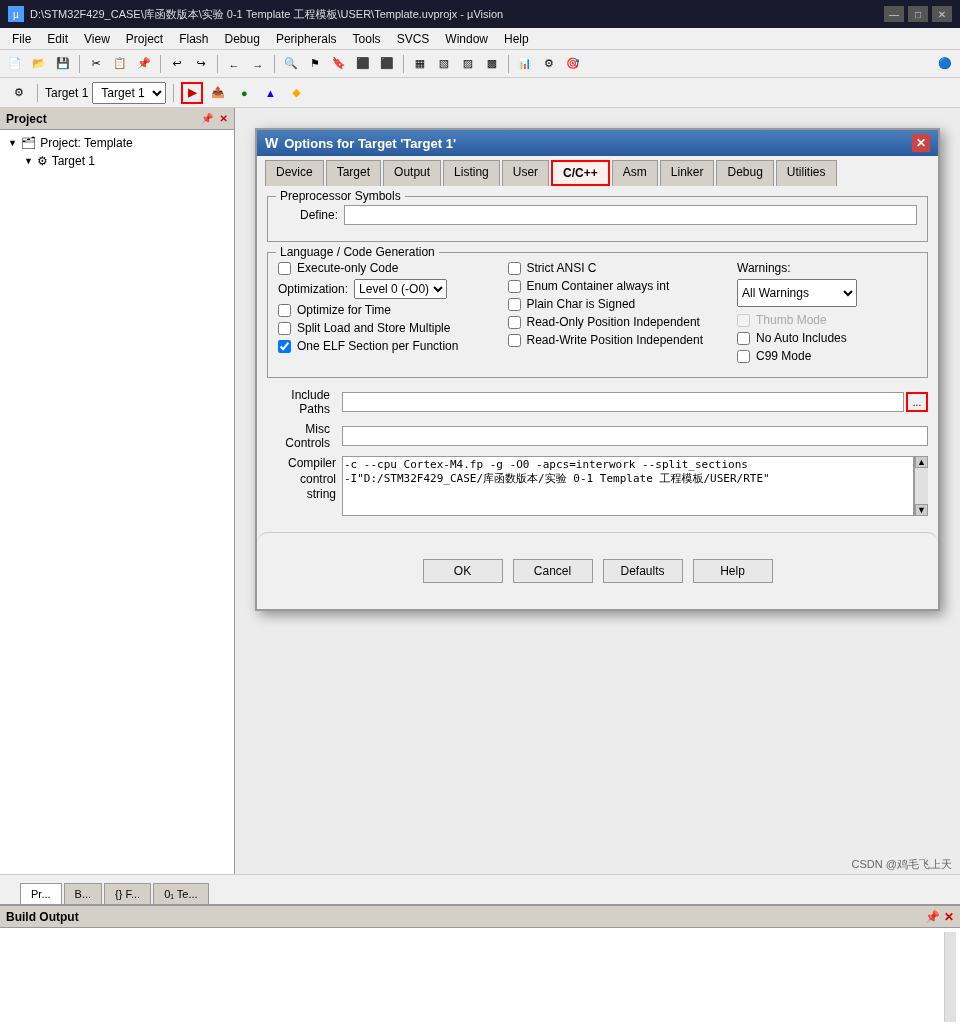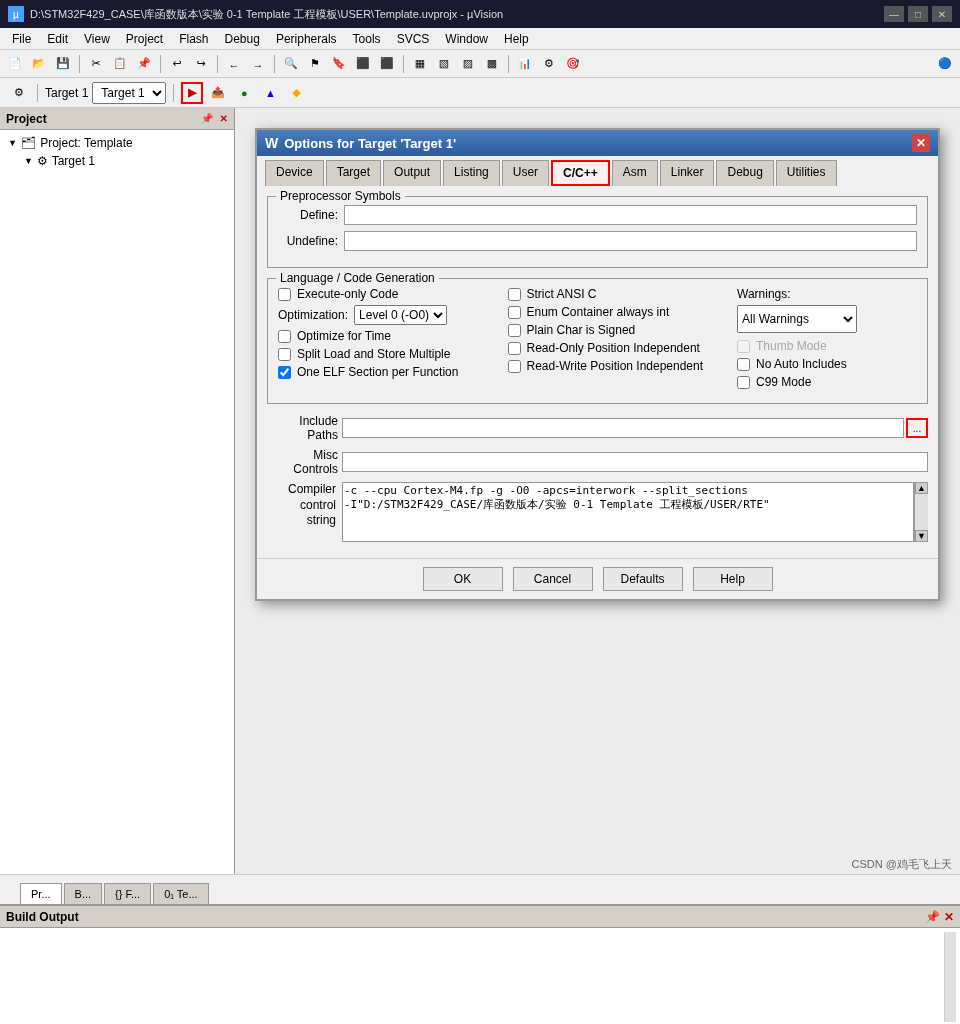--- a/index.html
+++ b/index.html
@@ -84,30 +84,30 @@
     .opt-label { font-size: 12px; }
     .opt-select { height: 20px; font-size: 12px; }
 
     
     .warnings-label { font-size: 12px; margin-bottom: 4px; }
     .warnings-select-row { display: flex; align-items: center; gap: 4px; }
     .warnings-select { height: 28px; font-size: 12px; width: 120px; }
 
     
     .include-row { display: flex; align-items: center; margin-bottom: 6px; }
-    .include-label { width: 75px; text-align: right; font-size: 12px; padding-right: 4px; }
+    .include-label { width: 75px; text-align: right; font-size: 12px; padding-right: 12px; }
     .include-input { flex: 1; height: 20px; border: 1px solid #999; background: white; padding: 0 4px; font-size: 12px; }
     .browse-btn { width: 22px; height: 20px; border: 2px solid red; background: #f0f0f0; display: flex; align-items: center; justify-content: center; cursor: pointer; font-size: 10px; margin-left: 2px; }
 
     
     .compiler-label { width: 75px; text-align: right; font-size: 12px; padding-right: 6px; line-height: 1.3; }
     .compiler-textarea { flex: 1; height: 60px; border: 1px solid #999; background: white; padding: 1px; font-size: 11px; resize: none; font-family: monospace; }
 
     
-    .dialog-buttons { display: flex; justify-content: center; gap: 10px; padding: 8px; background: #f0f0f0; border-top: 1px solid #ccc; }
+    .dialog-buttons { display: flex; justify-content: center; gap: 10px; padding: 26px; background: #f0f0f0; border-top: 1px solid #ccc; border-radius: 11px; }
     .dialog-btn { width: 80px; height: 24px; background: #e8e8e8; border: 1px solid #999; font-size: 12px; cursor: pointer; display: flex; align-items: center; justify-content: center; }
 
     
     .bottom-tabs { height: 30px; background: #f0f0f0; border-top: 1px solid #ccc; display: flex; align-items: flex-end; padding: 0 20px; }
     .bottom-tab { padding: 4px 10px; background: #d4d0c8; border: 1px solid #999; border-bottom: none; cursor: pointer; font-size: 11px; margin-right: 2px; }
     .bottom-tab.active { background: white; }
 
     
     .build-output { background: white; border-top: 2px solid #999; height: 128px; }
     .build-header { background: #d4d0c8; height: 22px; display: flex; align-items: center; padding: 0 6px; font-size: 12px; font-weight: bold; border-bottom: 1px solid #999; }
@@ -243,24 +243,20 @@
         </div>
 
         <div class="dialog-content">
 
           <div class="group-box">
             <span class="group-label">Preprocessor Symbols</span>
             <div class="form-row">
               <span class="form-label">Define:</span>
               <input class="form-input" type="text" value="" style="">
             </div>
-            <div class="form-row">
-              <span class="form-label">Undefine:</span>
-              <input class="form-input" type="text" value="" style="">
-            </div>
           </div>
 
           <div class="group-box">
             <span class="group-label">Language / Code Generation</span>
             <div class="lang-section">
 
               <div class="lang-left">
                 <div class="check-row">
                   <input type="checkbox" style="">
                   <label>Execute-only Code</label>

